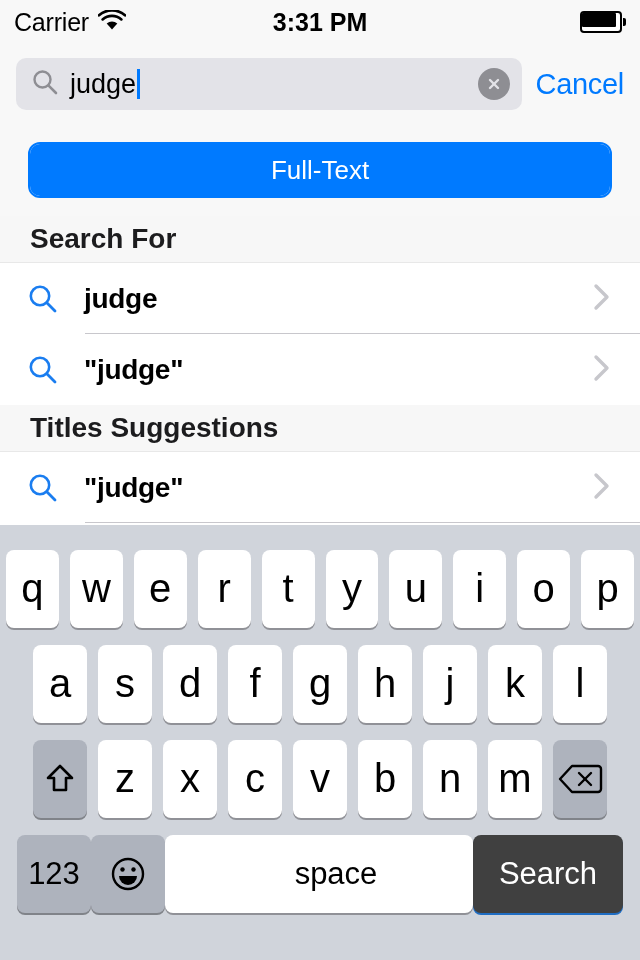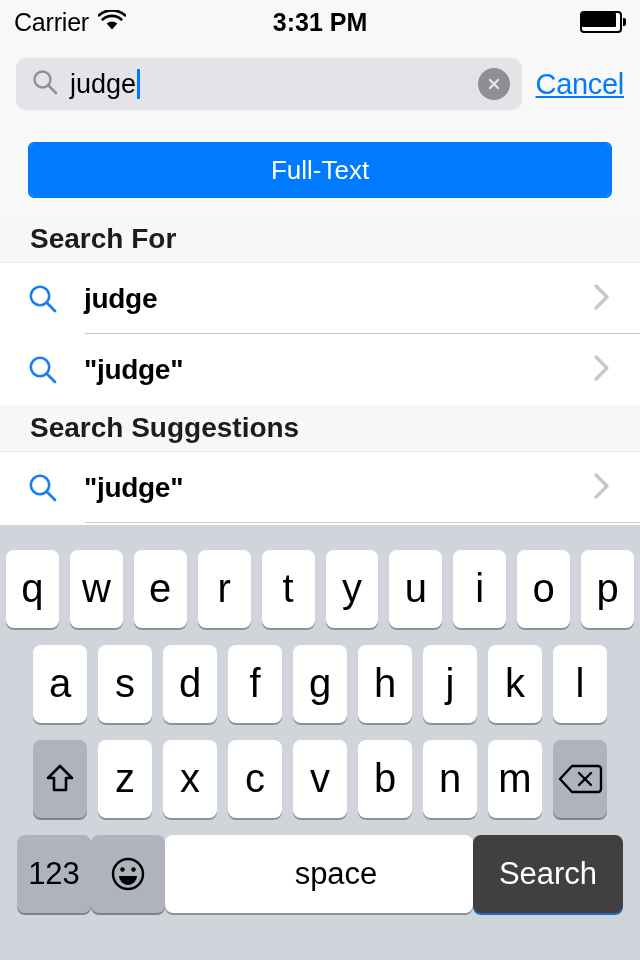--- a/index.html
+++ b/index.html
@@ -52,31 +52,30 @@
     width:3px; height:30px; background:#007aff; margin-left:1px;
   }
   .clear-btn {
     flex:0 0 auto; width:32px; height:32px; border-radius:50%;
     background:#8e8e93; display:flex; align-items:center; justify-content:center;
     cursor:pointer;
   }
   .cancel-btn {
     flex:0 0 auto; font-size:29px; color:#007aff; padding-left:4px; cursor:pointer;
     letter-spacing:-0.3px;
-    text-decoration:underline;
   }
 
   
   .seg-wrap {
     position:absolute; top:124px; left:0; width:640px; height:92px;
     background:#f8f8f8;
     display:flex; align-items:center; justify-content:center;
   }
   .segmented {
-    width:584px; height:56px; border:2px solid #007aff; border-radius:6px;
+    width:584px; height:56px; border:2px solid #007aff; border-radius:12px;
     display:flex; overflow:hidden; background:#fbfbfb;
   }
   .seg {
     flex:1; display:flex; align-items:center; justify-content:center;
     font-size:26px; color:#007aff; cursor:pointer; user-select:none;
   }
   .seg.active { background:#007aff; color:#ffffff; }
   .seg + .seg { border-left:2px solid #007aff; }
 
   
@@ -220,21 +219,21 @@
         </svg>
       </span>
       <span class="row-label">"judge"</span>
       <span class="chev">
         <svg width="20" height="32" viewBox="0 0 20 32">
           <polyline points="4,5 15,16 4,27" stroke="#c7c7cc" stroke-width="3.4" fill="none" stroke-linecap="round" stroke-linejoin="round"></polyline>
         </svg>
       </span>
     </div>
 
-    <div class="sec-header">Search Suggestions</div>
+    <div class="sec-header">Titles Suggestions</div>
 
     <div class="row">
       <span class="row-icon">
         <svg width="34" height="34" viewBox="0 0 34 34">
           <circle cx="14" cy="14" r="9.2" stroke="#1a7df0" stroke-width="2.6" fill="none"></circle>
           <line x1="20.8" y1="20.8" x2="29" y2="29" stroke="#1a7df0" stroke-width="2.8" stroke-linecap="round"></line>
         </svg>
       </span>
       <span class="row-label">"judge"</span>
       <span class="chev">

